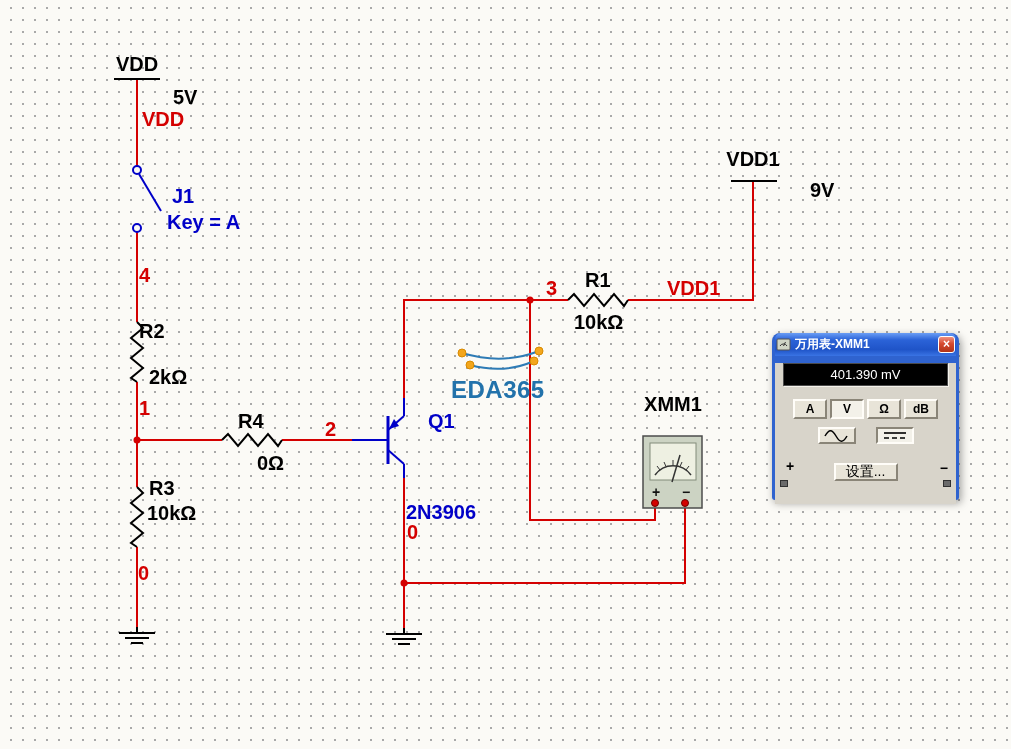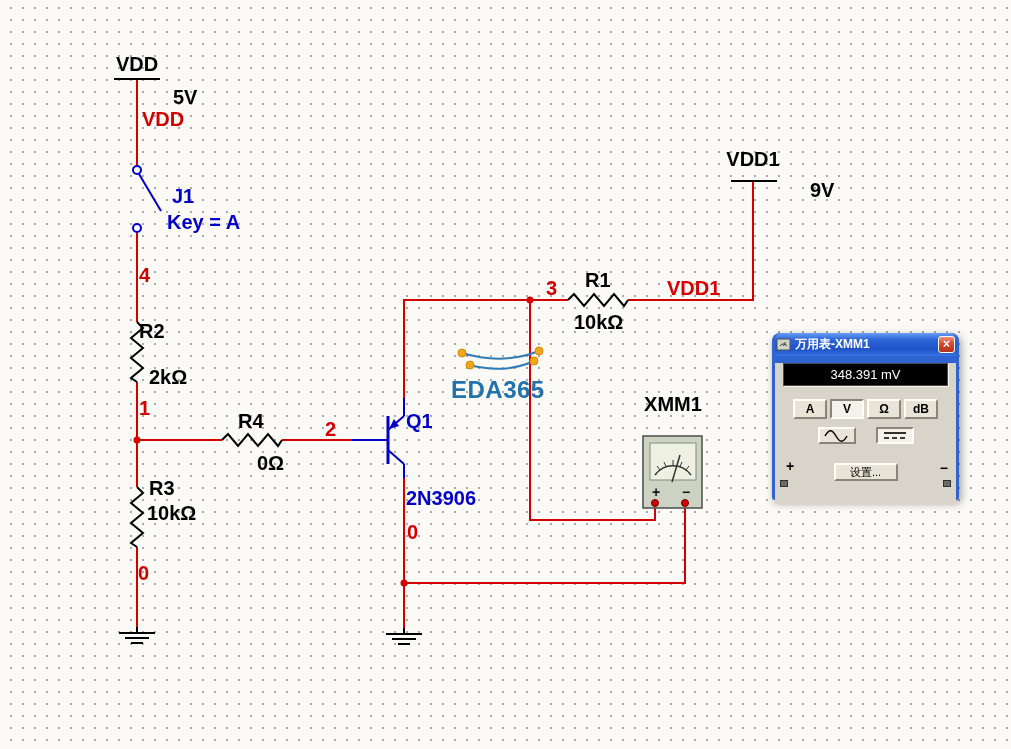--- a/index.html
+++ b/index.html
@@ -41,21 +41,21 @@
            display:flex; align-items:center; justify-content:center; }
   .mode{ width:34px; height:20px; }
   .pressed{ border-top:2px solid #8a8578; border-left:2px solid #8a8578;
             border-right:2px solid #fffdf8; border-bottom:2px solid #fffdf8; background:#f3f1e9; }
   .mm-wave-row{ display:flex; justify-content:center; gap:20px; margin-top:8px; }
   .wave{ width:38px; height:17px; }
   .mm-bottom{ position:relative; margin-top:10px; height:33px; }
   .mm-plus{ position:absolute; left:11px; top:4px; font-size:14px; font-weight:bold; }
   .mm-minus{ position:absolute; right:8px; top:6px; font-size:14px; font-weight:bold; }
   .mm-settings{ position:absolute; left:50%; transform:translateX(-50%); top:9px;
-                width:64px; height:18px; font-size:11px; font-weight:normal; }
+                width:64px; height:18px; font-size:14px; font-weight:normal; }
   .term{ position:absolute; bottom:0; width:8px; height:7px; background:#6a6a6a; border:1px solid #303030; }
   .term.left{ left:5px; } .term.right{ right:5px; }
 </style>
 </head>
 <body>
 
 <div class="canvas">
 
   <svg class="layer" width="1011" height="749" viewBox="0 0 1011 749">
 
@@ -159,22 +159,22 @@
   <div class="lbl red" style="left:139px;top:266px">4</div>
   <div class="lbl black" style="left:139px;top:322px">R2</div>
   <div class="lbl black" style="left:149px;top:368px">2kΩ</div>
   <div class="lbl red" style="left:139px;top:399px">1</div>
   <div class="lbl black" style="left:238px;top:412px">R4</div>
   <div class="lbl black" style="left:257px;top:454px">0Ω</div>
   <div class="lbl red" style="left:325px;top:420px">2</div>
   <div class="lbl black" style="left:149px;top:479px">R3</div>
   <div class="lbl black" style="left:147px;top:504px">10kΩ</div>
   <div class="lbl red" style="left:138px;top:564px">0</div>
-  <div class="lbl blue" style="left:406px;top:388px">Q1</div>
-  <div class="lbl blue" style="left:406px;top:465px">2N3906</div>
+  <div class="lbl blue" style="left:428px;top:388px">Q1</div>
+  <div class="lbl blue" style="left:406px;top:479px">2N3906</div>
   <div class="lbl red" style="left:407px;top:523px">0</div>
   <div class="lbl red" style="left:546px;top:279px">3</div>
   <div class="lbl black" style="left:585px;top:271px">R1</div>
   <div class="lbl black" style="left:574px;top:313px">10kΩ</div>
   <div class="lbl red" style="left:667px;top:279px">VDD1</div>
   <div class="lbl black center" style="left:720px;top:150px;width:66px">VDD1</div>
   <div class="lbl black" style="left:810px;top:181px">9V</div>
   <div class="lbl black center" style="left:643px;top:395px;width:60px">XMM1</div>
 
   <div class="logo-text">EDA365</div>
@@ -183,21 +183,21 @@
     <div class="mm-title">
       <svg width="15" height="15" viewBox="0 0 15 15">
         <rect x="1" y="2" width="13" height="11" rx="1" fill="#cfd5c5" stroke="#555"></rect>
         <path d="M4,9 A 4 4 0 0 1 11,9" stroke="#333" fill="none"></path>
         <line x1="7.5" y1="9" x2="9.5" y2="5" stroke="#333"></line>
       </svg>
       <span class="t-text">万用表-XMM1</span>
       <div class="mm-close">×</div>
     </div>
     <div class="mm-body">
-      <div class="mm-display">348.391 mV</div>
+      <div class="mm-display">401.390 mV</div>
       <div class="mm-mode-row">
         <button class="mm-btn mode">A</button>
         <button class="mm-btn mode pressed">V</button>
         <button class="mm-btn mode">Ω</button>
         <button class="mm-btn mode">dB</button>
       </div>
       <div class="mm-wave-row">
         <button class="mm-btn wave">
           <svg width="28" height="13" viewBox="0 0 28 13">
             <path d="M2,7 C6,0 9,0 13,7 C17,14 20,14 24,7" stroke="#000" stroke-width="1.5" fill="none"></path>

